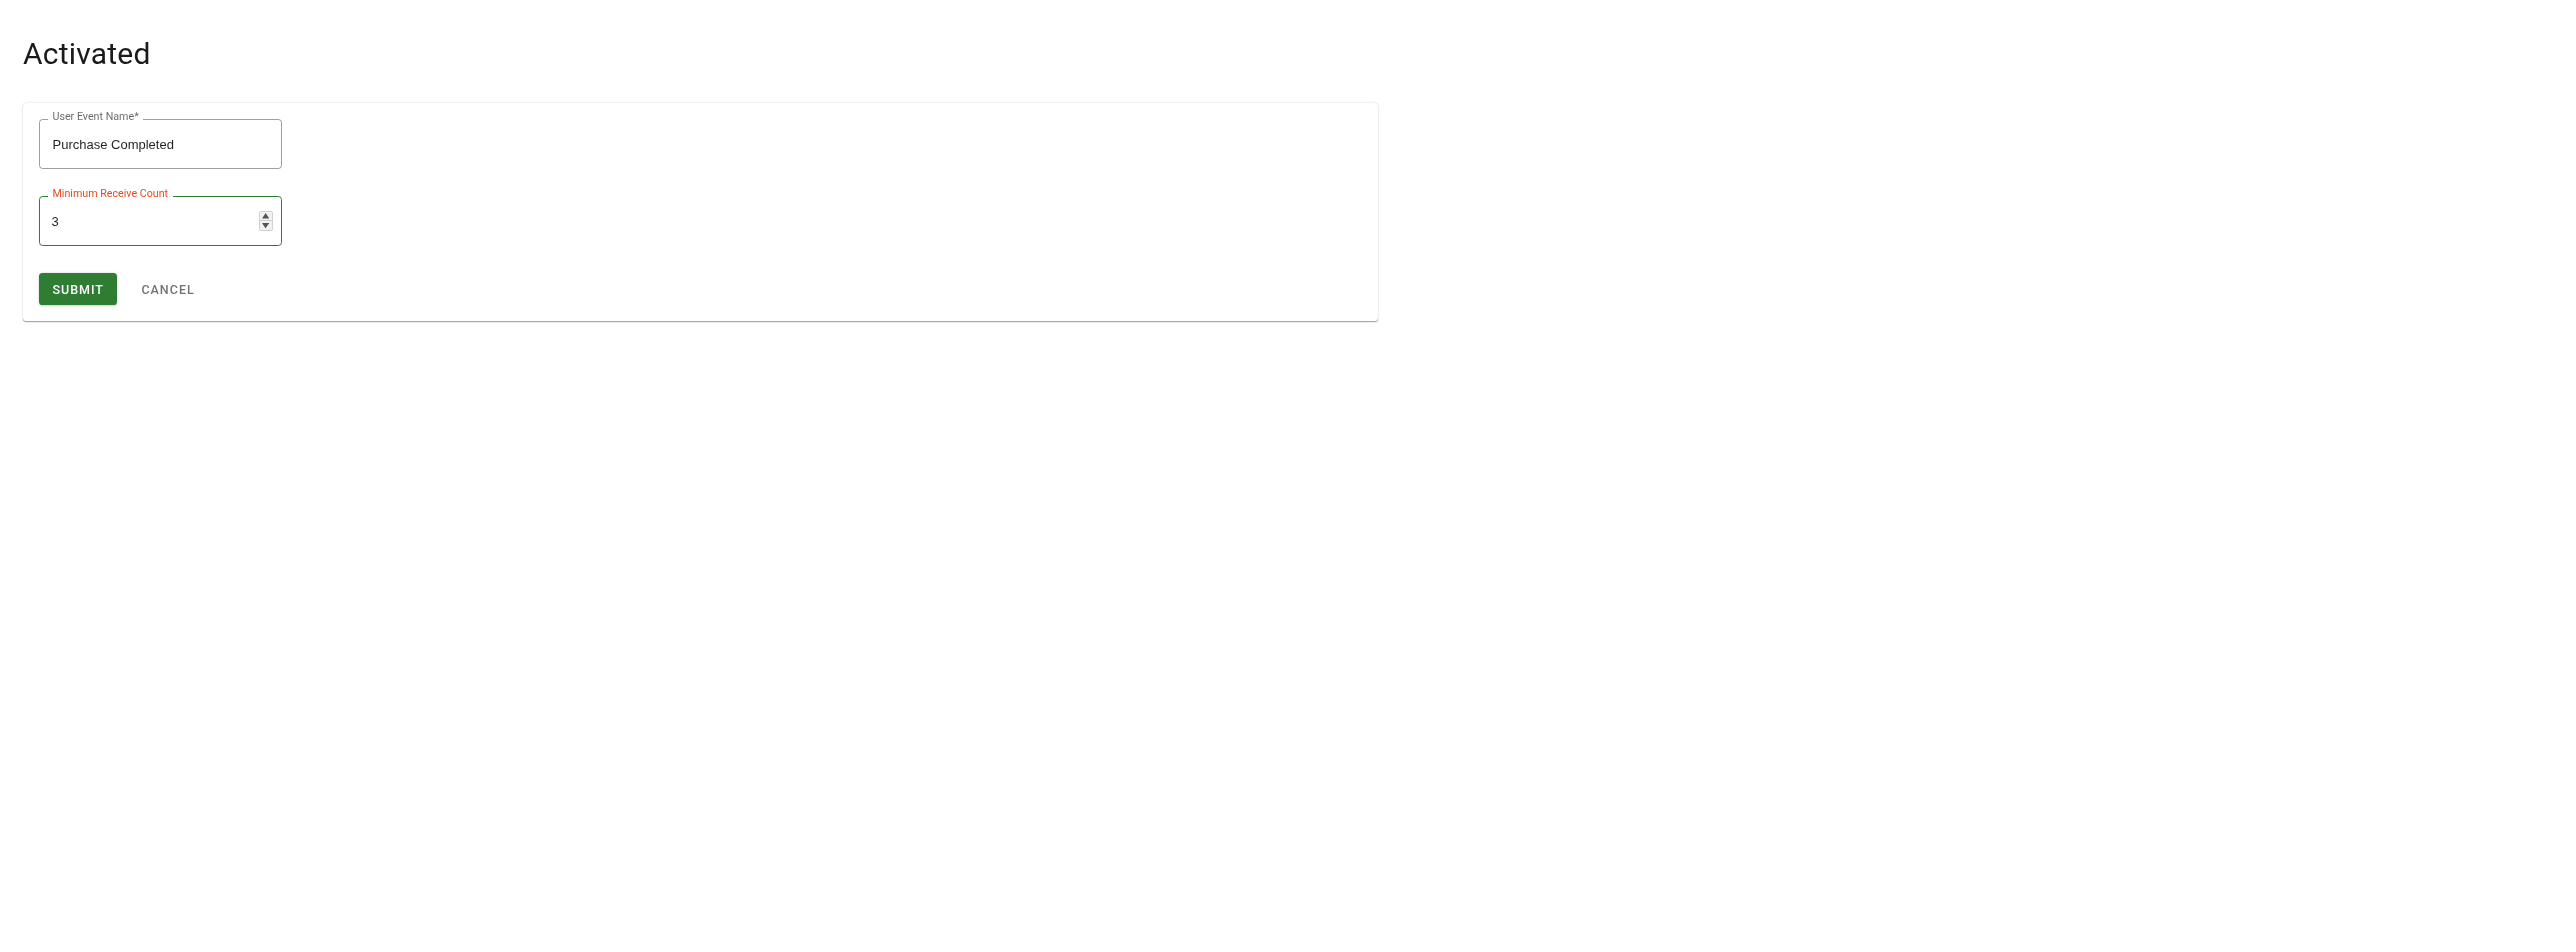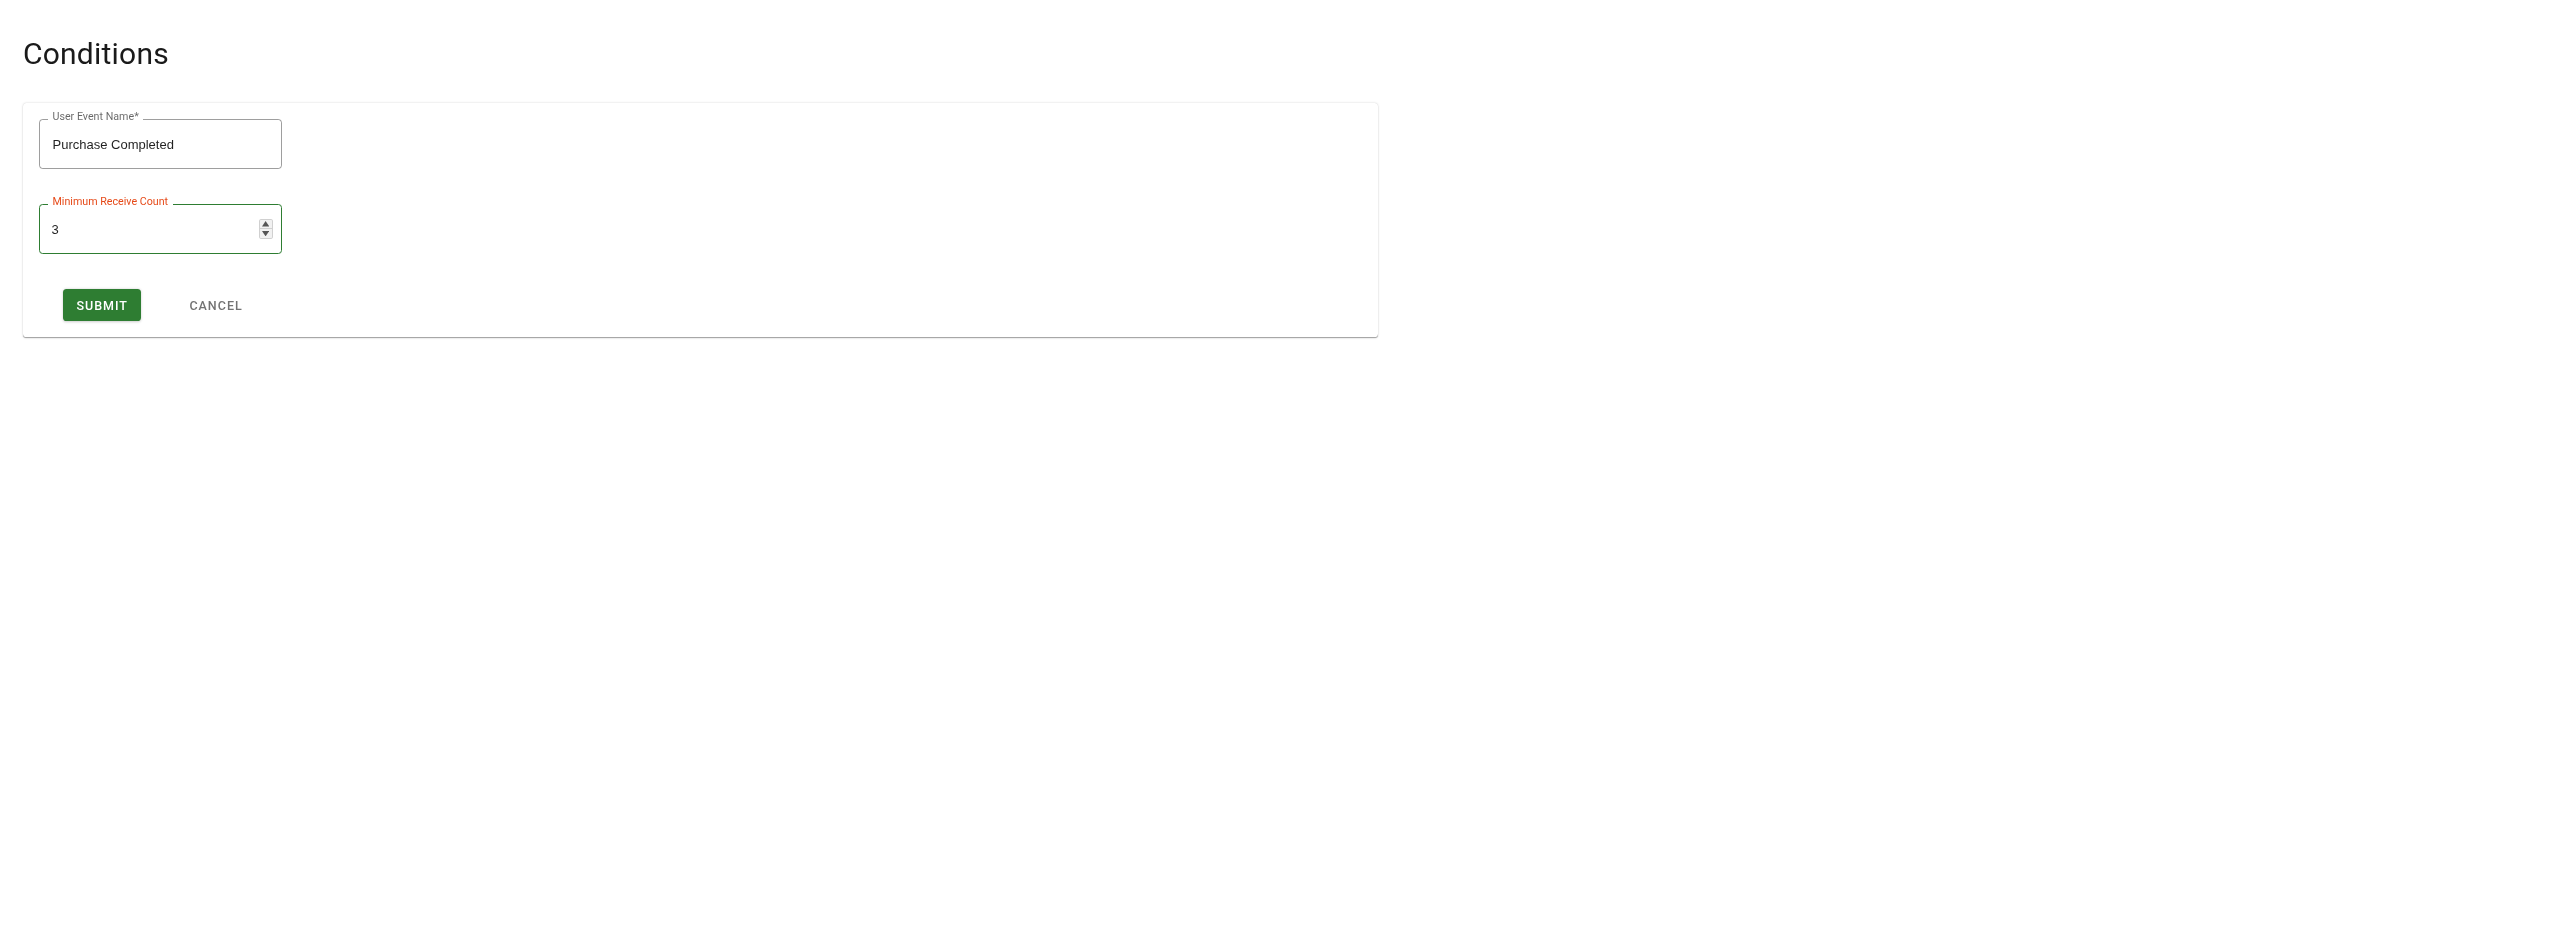--- a/index.html
+++ b/index.html
@@ -29,21 +29,21 @@
       background: #ffffff;
       border-radius: 3.6px;
       box-shadow: 0 0.9px 2.7px rgba(0,0,0,0.12), 0 0.9px 0.9px rgba(0,0,0,0.14), 0 1.8px 0.9px -0.9px rgba(0,0,0,0.20);
       padding: 16px 16px 16px 16px;
       margin-bottom: 45px;
     }
     
     .field-wrap {
       position: relative;
       width: 243px;
-      margin-bottom: 35px;
+      margin-bottom: 27px;
     }
     .field-input {
       width: 100%;
       height: 50px;
       padding: 14.3px 12.5px;
       font-size: 13px;
       font-family: Liberation Sans, sans-serif;
       color: rgba(0,0,0,0.87);
       background: transparent;
       border: 0.9px solid rgba(0,0,0,0.38);
@@ -114,21 +114,20 @@
       letter-spacing: 0.08em;
       text-transform: uppercase;
       border: none;
       border-radius: 3.6px;
       padding: 0 13.4px;
       height: 32px;
       cursor: pointer;
       display: inline-flex;
       align-items: center;
       justify-content: center;
-      margin-left: 24px;
     }
     .btn.contained {
       background: #2e7d32;
       color: #ffffff;
       box-shadow: 0 0.9px 2.7px rgba(0,0,0,0.2);
     }
     .btn.text {
       background: transparent;
       color: #737373;
     }
@@ -142,21 +141,21 @@
     .card.list {
       padding: 9px 16px 5.4px 16px;
       margin-bottom: 0;
     }
   </style>
 </head>
 <body>
 
 <div class="page">
 
-  <h1 class="page-title">Conditions</h1>
+  <h1 class="page-title">Activated</h1>
 
   <div class="card">
 
     <div class="field-wrap">
       <label class="field-label">User Event Name*</label>
       <input type="text" class="field-input" value="Purchase Completed" style="">
     </div>
 
     <div class="field-wrap focused">
       <label class="field-label">Minimum Receive Count</label>

